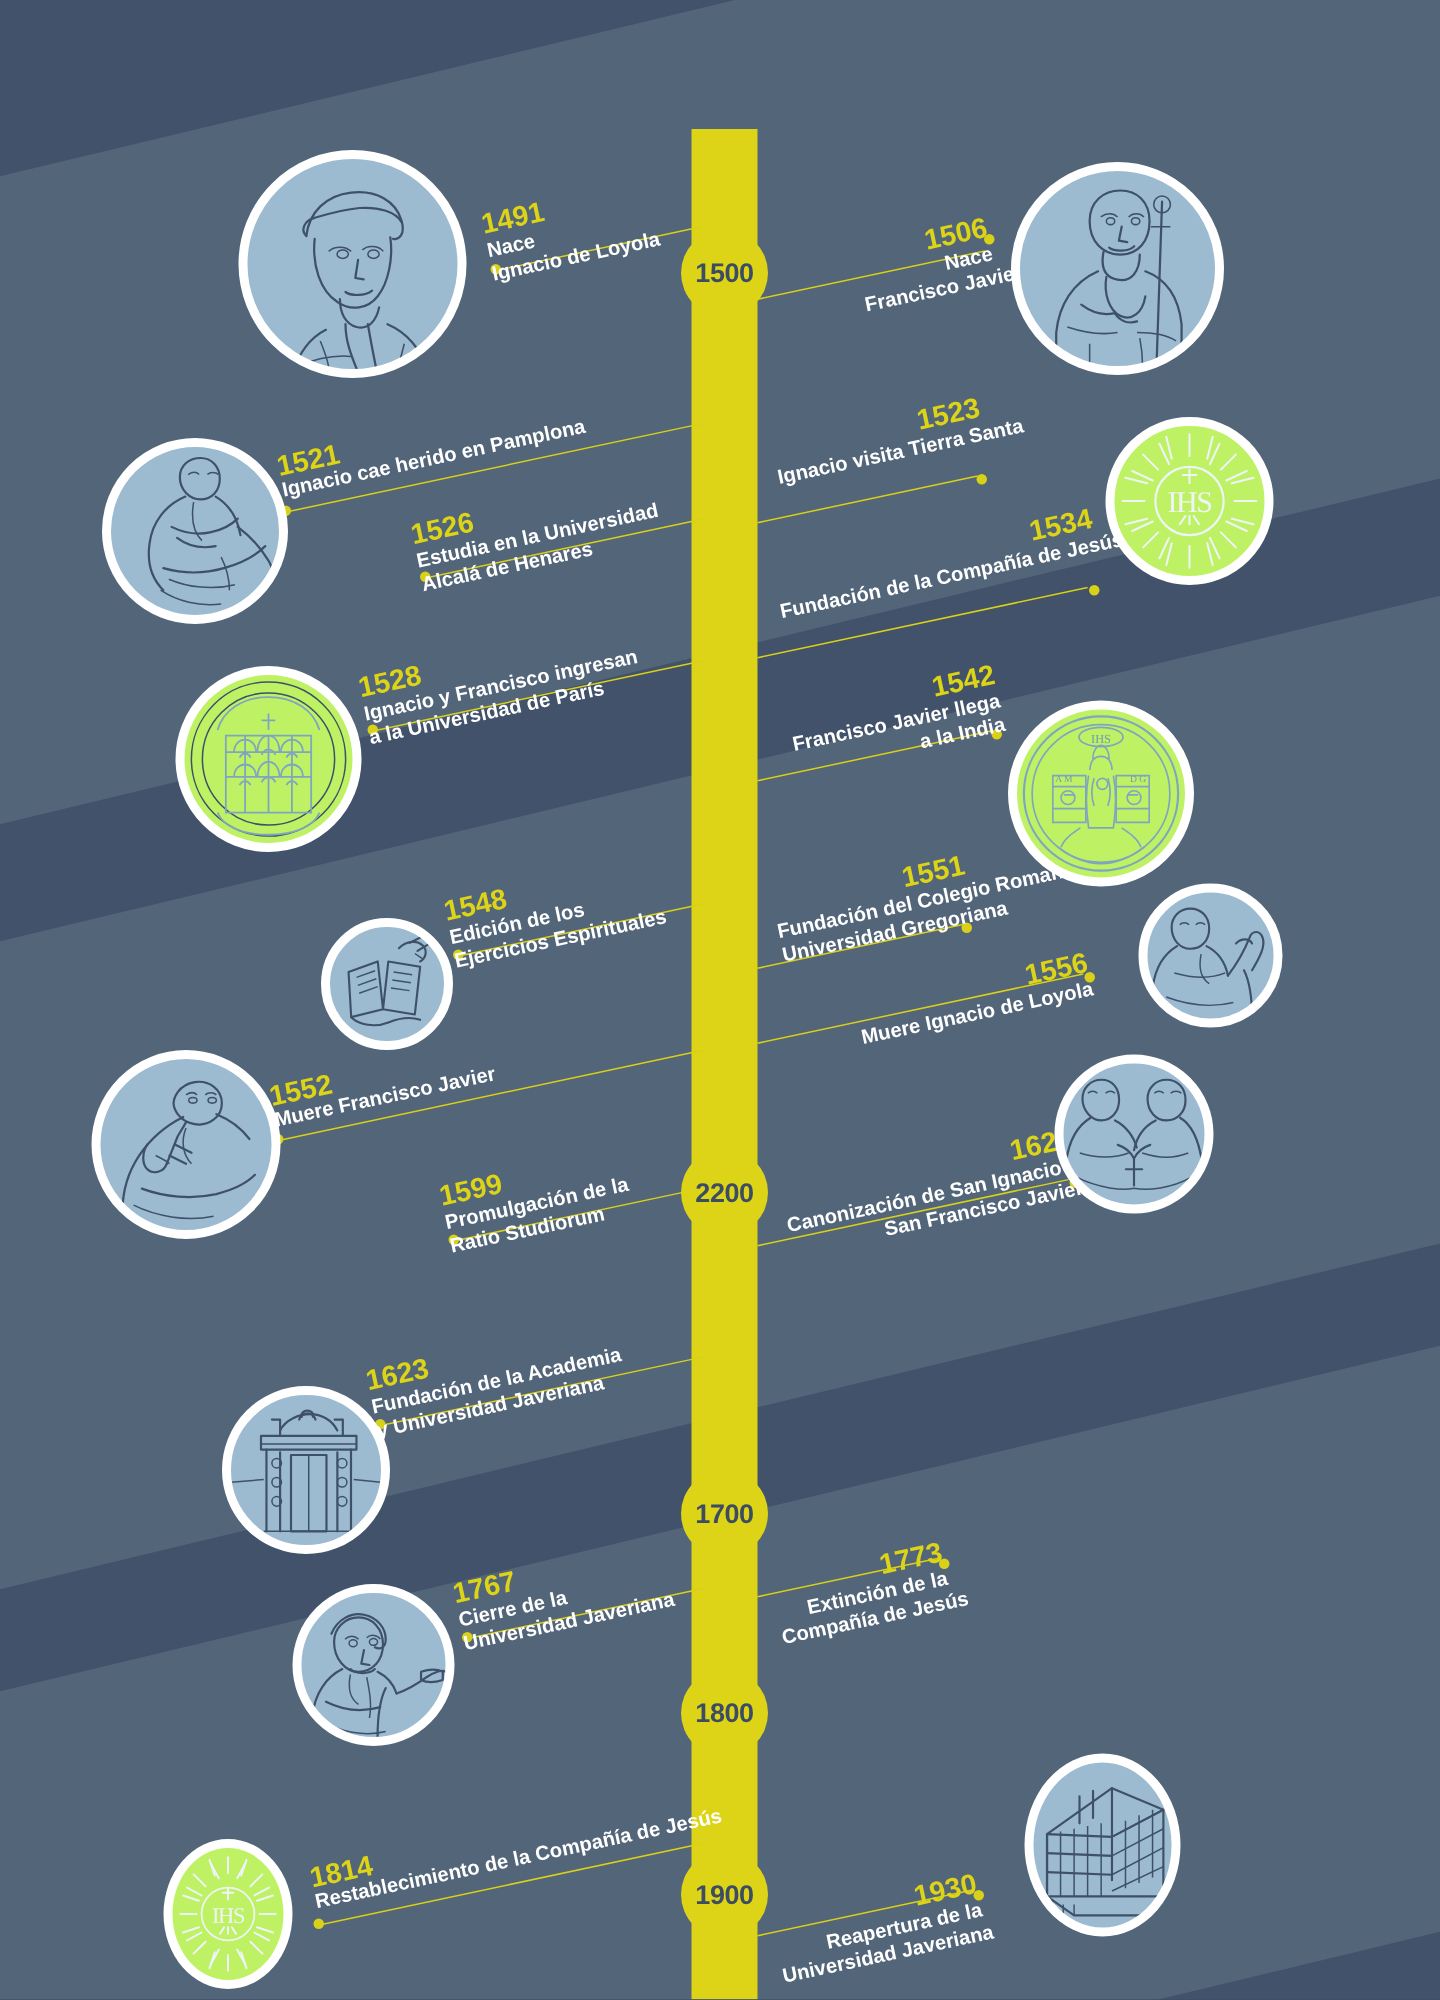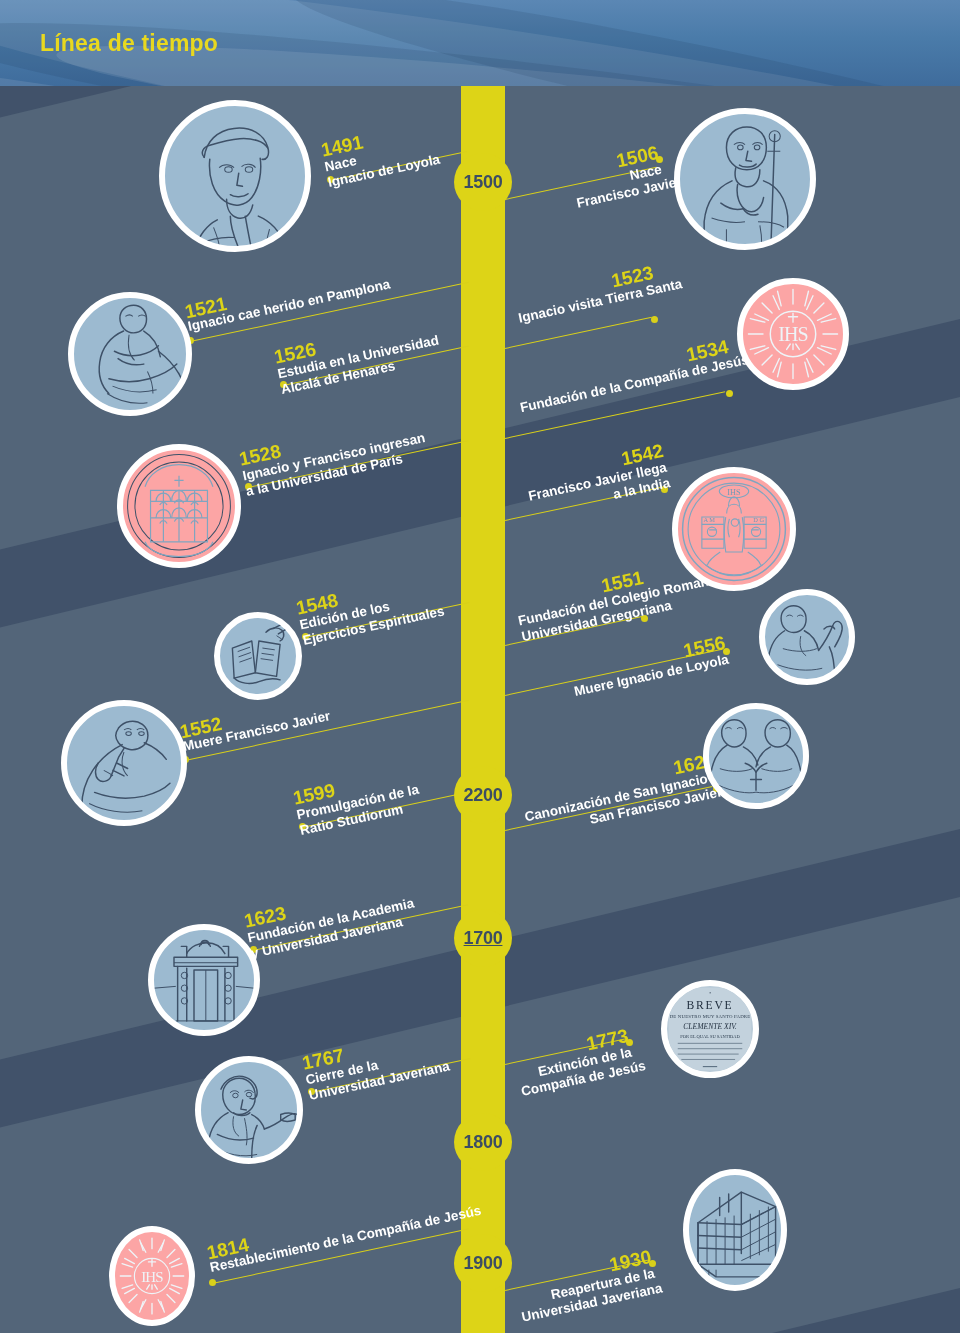--- a/index.html
+++ b/index.html
@@ -125,54 +125,46 @@
   
   .circ {
     position: absolute;
     border-radius: 50%;
     background: #9cbad0;
     border: 6px solid #ffffff;
     box-sizing: border-box;
     overflow: hidden;
     z-index: 8;
   }
-  .circ.plain { background: #fca5a5; }
+  .circ.plain { background: #bef264; }
   .circ svg { display: block; width: 100%; height: 100%; }
   .ink { stroke: #3e5168; fill: none; stroke-width: 1.6; stroke-linecap: round; stroke-linejoin: round; }
   .ink2 { stroke: #3e5168; fill: none; stroke-width: 1.1; }
   .wht { stroke: #eef4f8; fill: none; stroke-width: 1.5; stroke-linecap: round; }
   .whtf { fill: #eef4f8; }
 </style>
 </head>
 <body>
 
 <div id="page">
 
   <div class="band" style="top:180px;"></div>
   <div class="band" style="top:690px;"></div>
   <div class="band" style="top:1190px; height:380px;"></div>
 
-  <div id="header">
-    <div class="wave" style="left:-120px; top:-70px; width:1400px; height:120px; transform:rotate(9deg); border-radius:60%;"></div>
-    <div class="wave d" style="left:-60px; top:-10px; width:1300px; height:90px; transform:rotate(7deg); border-radius:55%;"></div>
-    <div class="wave" style="left:60px; top:20px; width:1200px; height:70px; transform:rotate(6deg); border-radius:50%;"></div>
-    <div class="wave d" style="left:300px; top:-40px; width:900px; height:70px; transform:rotate(12deg); border-radius:50%;"></div>
-    <div class="wave" style="left:-200px; top:40px; width:700px; height:60px; transform:rotate(10deg); border-radius:50%;"></div>
-    <div id="header-title">Línea de tiempo</div>
-  </div>
 
   <div id="spine"></div>
 
   <div class="century" style="top:153px;">
       <span>1500</span>
     </div>
   <div class="century" style="top:766px;">
       <span>2200</span>
     </div>
-  <div class="century" style="top:909px;text-decoration:underline;">
+  <div class="century" style="top:980px;">
       <span>1700</span>
     </div>
   <div class="century" style="top:1113px;">
       <span>1800</span>
     </div>
   <div class="century" style="top:1234px;">
       <span>1900</span>
     </div>
 
   <div class="leader" style="left:330px; top:180px; width:140px; transform:rotate(-12deg);"></div>
@@ -514,34 +506,20 @@
       <path class="ink2" d="M57 44 L57 100"></path>
       <path class="ink2" d="M30 50 a3.5 3.5 0 1 0 7 0 a3.5 3.5 0 1 0 -7 0 M30 64 a3.5 3.5 0 1 0 7 0 a3.5 3.5 0 1 0 -7 0 M30 78 a3.5 3.5 0 1 0 7 0 a3.5 3.5 0 1 0 -7 0"></path>
       <path class="ink2" d="M78 50 a3.5 3.5 0 1 0 7 0 a3.5 3.5 0 1 0 -7 0 M78 64 a3.5 3.5 0 1 0 7 0 a3.5 3.5 0 1 0 -7 0 M78 78 a3.5 3.5 0 1 0 7 0 a3.5 3.5 0 1 0 -7 0"></path>
       <path class="ink2" d="M22 36 L92 36"></path>
       <path class="ink" d="M30 18 L36 18 L36 30 M76 18 L82 18 L82 30"></path>
       <path class="ink2" d="M0 64 L24 62 M90 62 L110 64"></path>
       <path class="ink2" d="M24 100 L92 100"></path>
     </svg>
   </div>
 
-  <div class="circ" style="left:661px; top:980px; width:98px; height:98px; background:#b9cbd8;">
-    <svg viewBox="0 0 96 96">
-      <rect x="2" y="2" width="92" height="92" fill="#c3d2dd"></rect>
-      <text x="48" y="10" text-anchor="middle" fill="#2b3b4d" style="font-family:'Liberation Serif',serif; font-size:5px;">*</text>
-      <text x="48" y="26" text-anchor="middle" fill="#1f2d3d" style="font-family:'Liberation Serif',serif; font-size:13px; letter-spacing:2px;">BREVE</text>
-      <text x="48" y="36" text-anchor="middle" fill="#2b3b4d" style="font-family:'Liberation Serif',serif; font-size:5.4px; letter-spacing:.2px;">DE NUESTRO MUY SANTO PADRE</text>
-      <text x="48" y="48" text-anchor="middle" fill="#1f2d3d" style="font-family:'Liberation Serif',serif; font-size:8.5px; font-style:italic;">CLEMENTE XIV.</text>
-      <text x="48" y="58" text-anchor="middle" fill="#2b3b4d" style="font-family:'Liberation Serif',serif; font-size:5px;">POR EL QUAL SU SANTIDAD</text>
-      <g stroke="#44586c" stroke-width="1.1" opacity=".62">
-        <path d="M12 64 L84 64 M12 70 L84 70 M12 76 L80 76 M16 82 L76 82"></path>
-      </g>
-      <path stroke="#44586c" stroke-width="1" fill="none" d="M40 90 L56 90"></path>
-    </svg>
-  </div>
 
   <div class="circ" style="left:195px; top:1056px; width:108px; height:108px;">
     <svg viewBox="0 0 106 106">
       <path class="ink" d="M24 36 C24 26 32 18 42 18 C52 18 60 26 60 38 C60 50 52 58 42 58 C32 58 24 48 24 36"></path>
       <path class="ink" d="M22 30 C26 20 36 14 46 16 C56 18 62 26 62 34 C62 40 58 42 54 40"></path>
       <path class="ink2" d="M32 34 C35 31 39 31 42 34 M48 33 C51 30 56 31 58 34"></path>
       <path class="ink2" d="M35 37 a3 2.5 0 1 0 6 0 a3 2.5 0 1 0 -6 0 M50 36 a3 2.5 0 1 0 6 0 a3 2.5 0 1 0 -6 0"></path>
       <path class="ink" d="M46 42 L44 52 L50 53"></path>
       <path class="ink" d="M36 56 C40 60 50 60 54 56"></path>
       <path class="ink" d="M30 56 C18 62 10 74 8 90 L8 106"></path>

